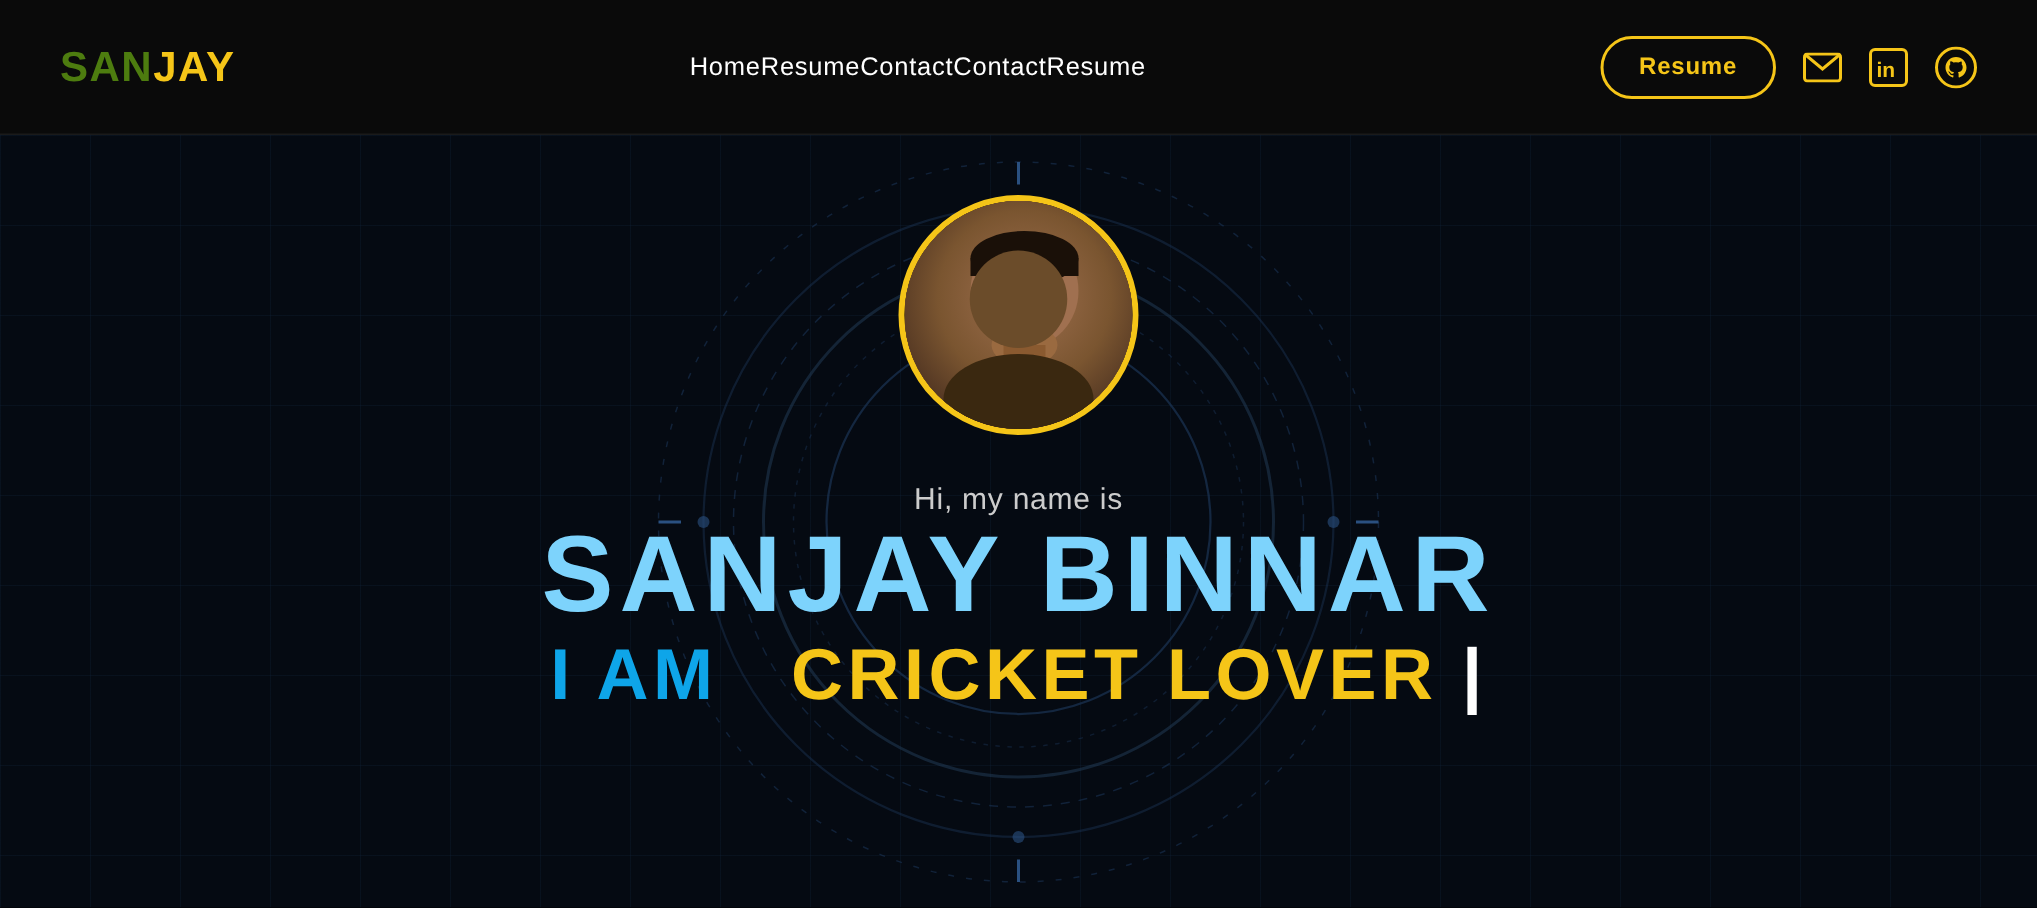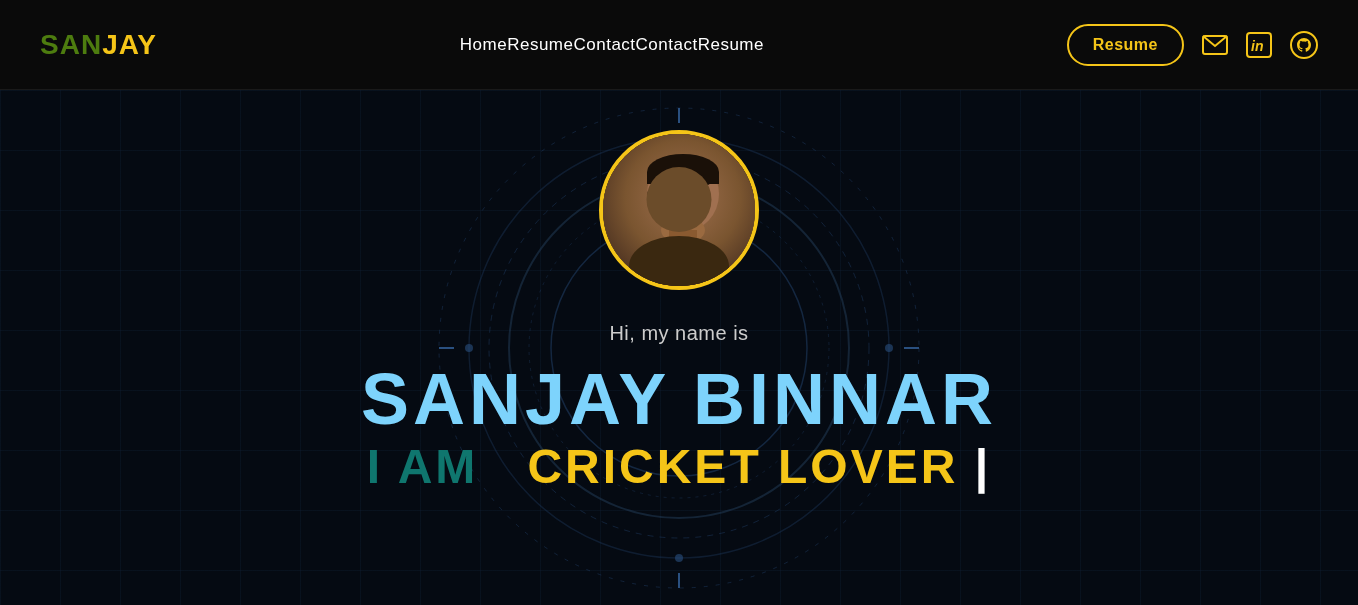--- a/index.html
+++ b/index.html
@@ -70,21 +70,20 @@
     }
 
     .icon-link {
       color: #f5c518;
       font-size: 22px;
       cursor: pointer;
       text-decoration: none;
       display: flex;
       align-items: center;
       justify-content: center;
-      font-style: italic;
     }
 
     
     .hero {
       position: relative;
       background: #050a12;
       min-height: 515px;
       display: flex;
       flex-direction: column;
       align-items: center;
@@ -169,21 +168,21 @@
       border-radius: 50% 50% 0 0;
       background: #3a2810;
     }
 
     .hi-text {
       position: relative;
       z-index: 2;
       font-size: 20px;
       color: #ccc;
       font-weight: 400;
-      margin-bottom: 18px;
+      margin-bottom: 2px;
       letter-spacing: 0.5px;
     }
 
     .name-heading {
       position: relative;
       z-index: 2;
       font-size: 72px;
       font-weight: 900;
       color: #7dd3fc;
       text-transform: uppercase;
@@ -196,21 +195,21 @@
       position: relative;
       z-index: 2;
       font-size: 48px;
       font-weight: 900;
       text-transform: uppercase;
       letter-spacing: 3px;
       line-height: 1;
     }
 
     .tagline .iam {
-      color: #0f766e;
+      color: #0ea5e9;
     }
 
     .tagline .highlight {
       color: #f5c518;
     }
   </style>
 </head>
 <body>
 
 <nav class="navbar">

